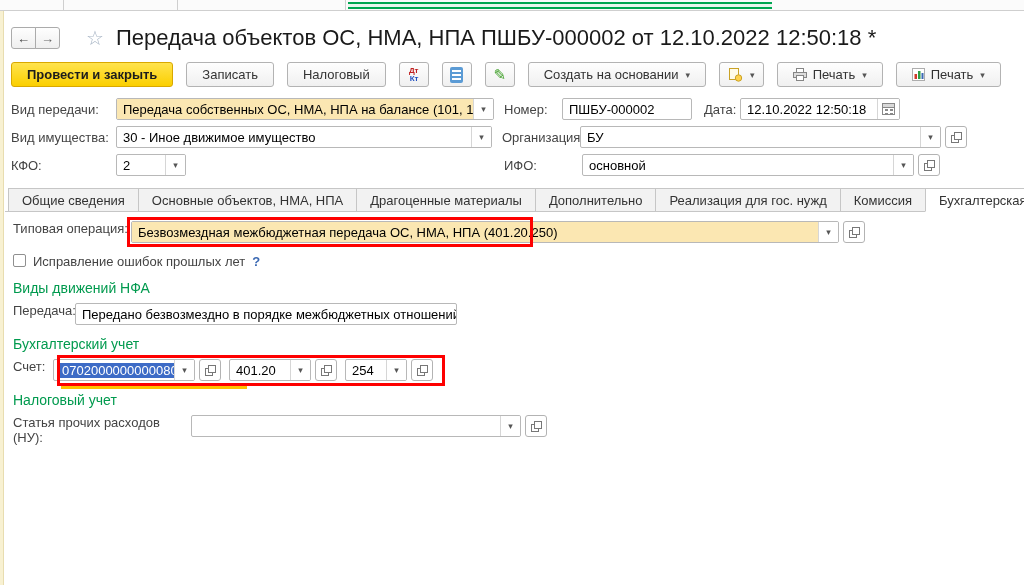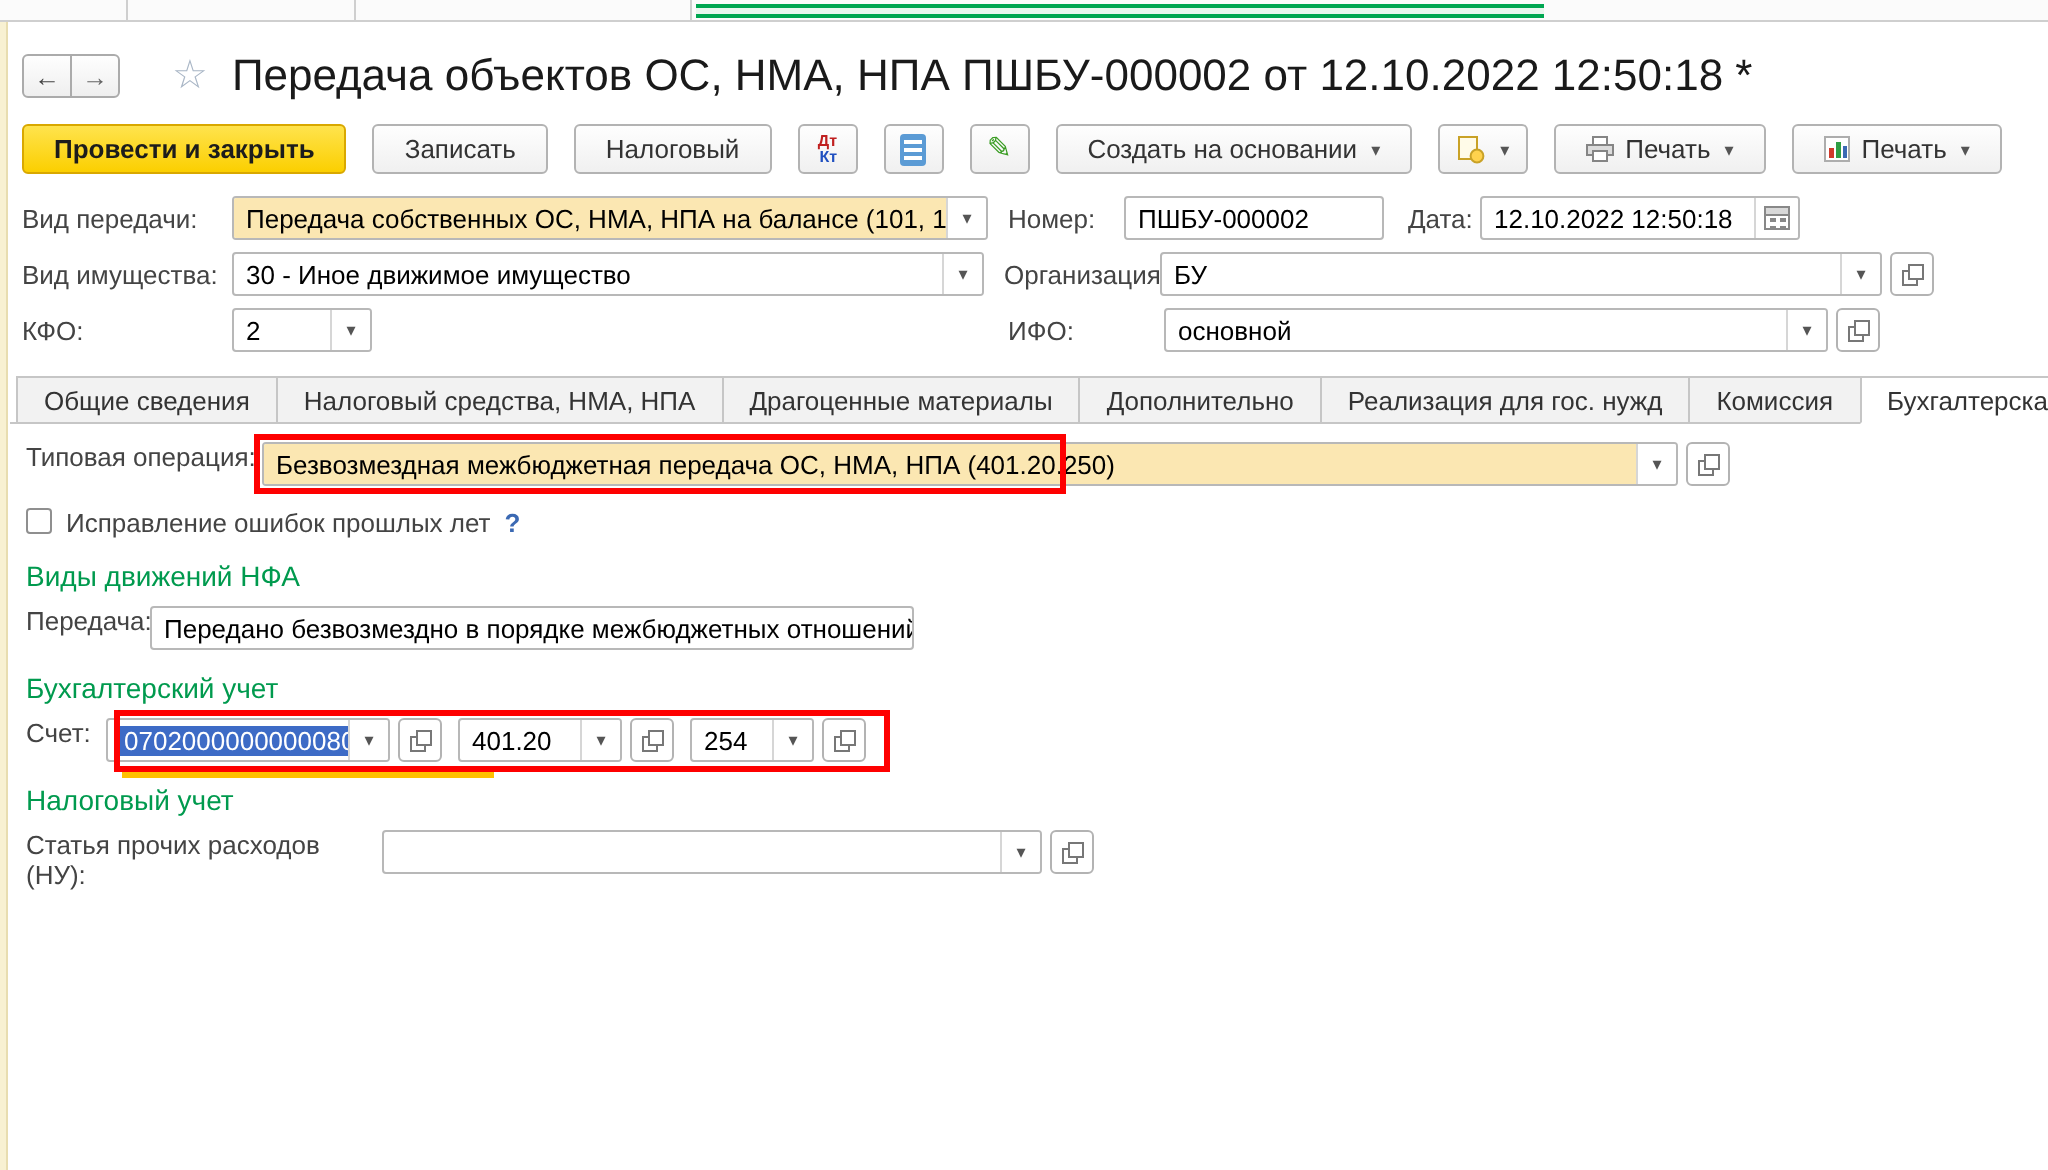--- a/index.html
+++ b/index.html
@@ -200,21 +200,21 @@
         <span class="val">основной</span>
         <span class="combo-arrow">▾</span>
       </div>
       <span class="openbtn">
           <span class="open-ico"></span>
         </span>
     </div>
 
     <div class="tabs">
       <div class="tab">Общие сведения</div>
-      <div class="tab">Налоговый средства, НМА, НПА</div>
+      <div class="tab">Основные объектов, НМА, НПА</div>
       <div class="tab">Драгоценные материалы</div>
       <div class="tab">Дополнительно</div>
       <div class="tab">Реализация для гос. нужд</div>
       <div class="tab">Комиссия</div>
       <div class="tab active">Бухгалтерская операция</div>
     </div>
 
     <div class="panel">
 
       <div class="prow">

